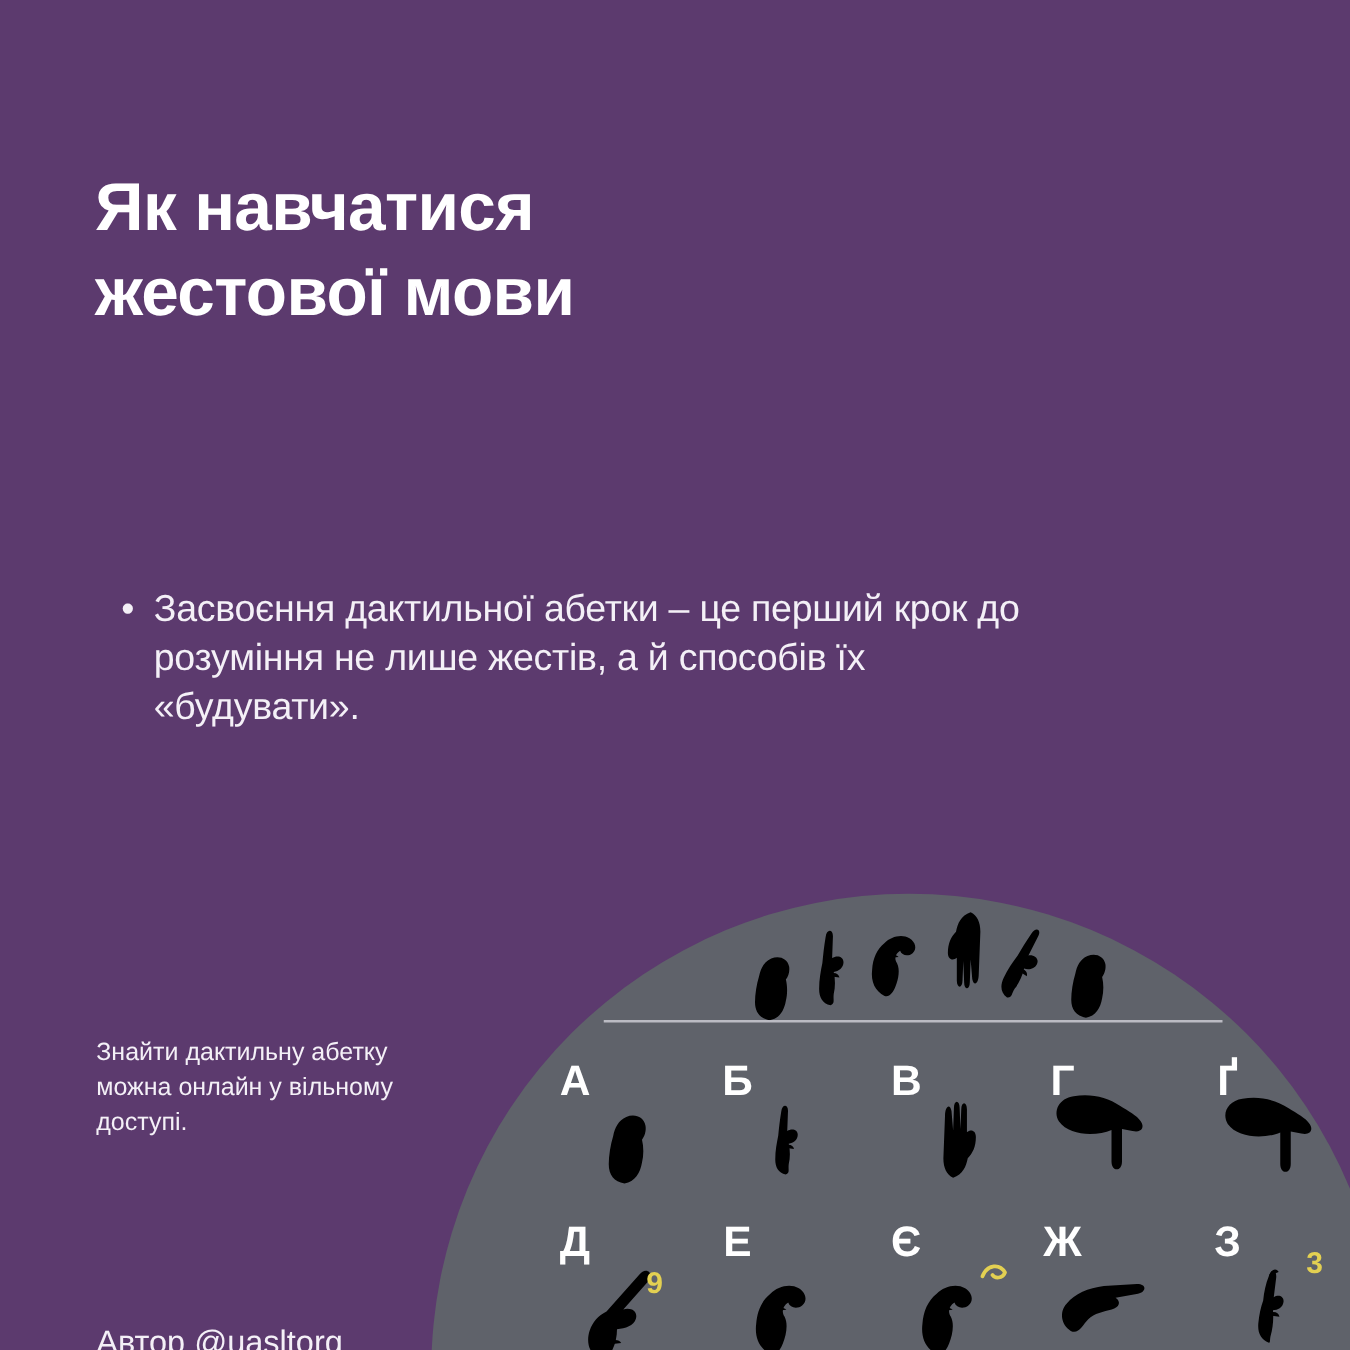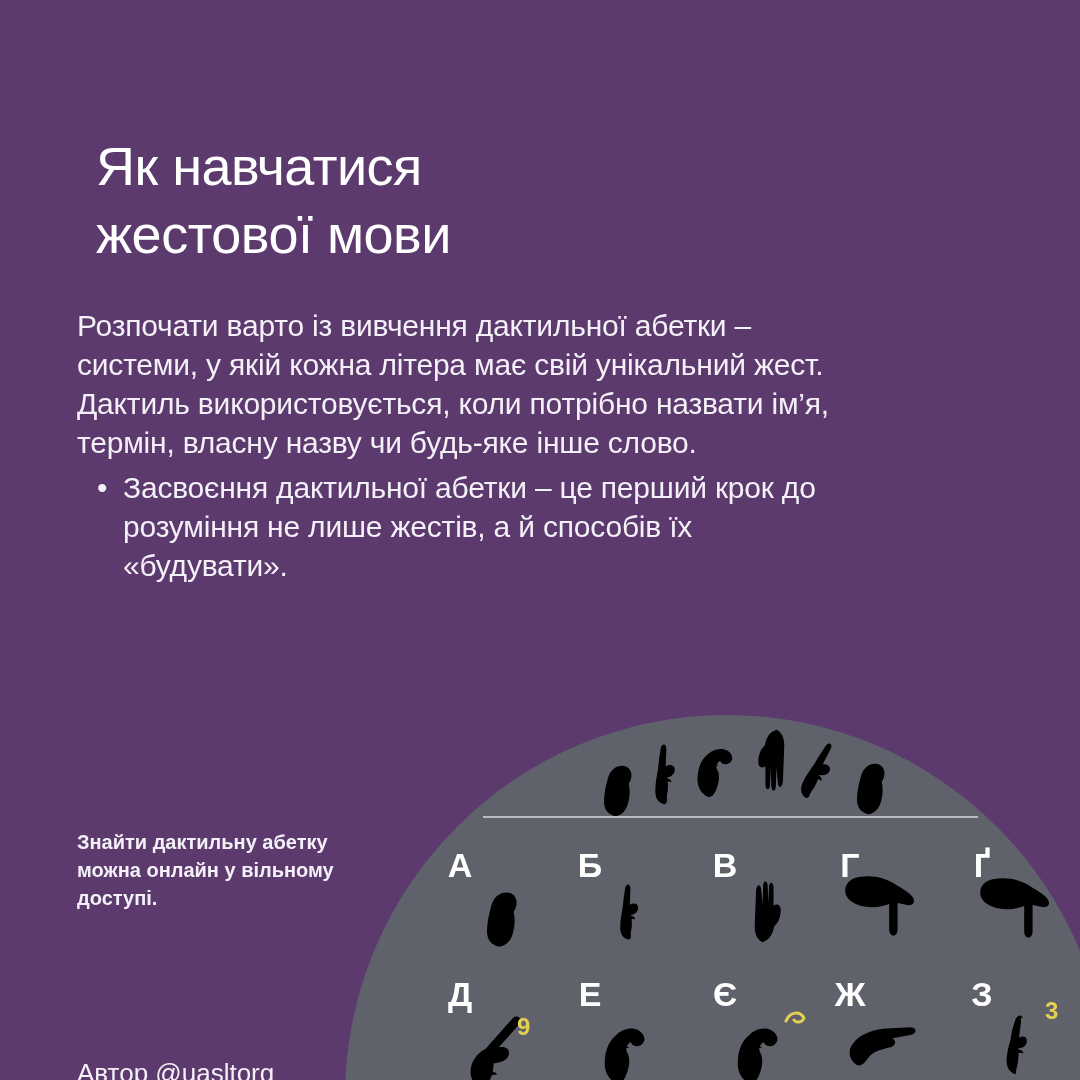--- a/index.html
+++ b/index.html
@@ -7,22 +7,22 @@
   #stage{
     position:relative;
     width:1080px;height:1080px;
     background:var(--bg,#5c3a6e);
     overflow:hidden;
     font-family:"Liberation Sans","DejaVu Sans",sans-serif;
   }
   .pre{white-space:pre-line;}
   #title{
     position:absolute;left:76px;top:96px;
-    font-size:54px;line-height:68px;font-weight:400;
-    color:var(--title-text,#fff);letter-spacing:-0.5px;margin-left:20px;
+    font-size:54px;line-height:68px;font-weight:700;
+    color:var(--title-text,#fff);letter-spacing:-0.5px;
   }
   #intro{
     position:absolute;left:77px;top:276px;width:950px;
     font-size:30px;line-height:39px;
     color:var(--body-text,#f4f0f7);letter-spacing:-0.2px;
   }
   #bullets{
     position:absolute;left:97px;top:468px;width:900px;
     margin:0;padding:0;list-style:none;
     font-size:30px;line-height:39px;
@@ -31,21 +31,20 @@
   #bullets li{position:relative;padding-left:26px;}
   #bullets li + li{margin-top:9px;}
   #bullets li::before{
     content:"•";position:absolute;left:0;top:0;
     color:var(--body-text,#f4f0f7);
   }
   #side-note{
     position:absolute;left:77px;top:808px;width:300px;
     font-size:20px;line-height:28px;
     color:var(--body-text,#f4f0f7);
-    font-weight:bold;
   }
   #author{
     position:absolute;left:77px;top:1010px;
     font-size:26px;color:var(--body-text,#f4f0f7);margin-top:48px;
   }
   #chart-circle{
     position:absolute;left:345px;top:715px;
     width:764px;height:764px;border-radius:50%;
     background:var(--circle-bg,#5f626a);
   }
@@ -109,24 +108,20 @@
     <path d="M30 58 C36 52 44 54 45 60"></path>
     <path d="M32 72 C38 66 46 68 47 74"></path>
   </symbol>
 </svg>
 
 <div id="stage">
 
   <h1 id="title" class="pre">Як навчатися
 жестової мови</h1>
 
-  <p id="intro" class="pre">Розпочати варто із вивчення дактильної абетки –
-системи, у якій кожна літера має свій унікальний жест.
-Дактиль використовується, коли потрібно назвати ім’я,
-термін, власну назву чи будь-яке інше слово.</p>
 
   <ul id="bullets">
     <li class="pre">Засвоєння дактильної абетки – це перший крок до
 розуміння не лише жестів, а й способів їх
 «будувати».</li>
   </ul>
 
   <p id="side-note" class="pre">Знайти дактильну абетку
 можна онлайн у вільному
 доступі.</p>

